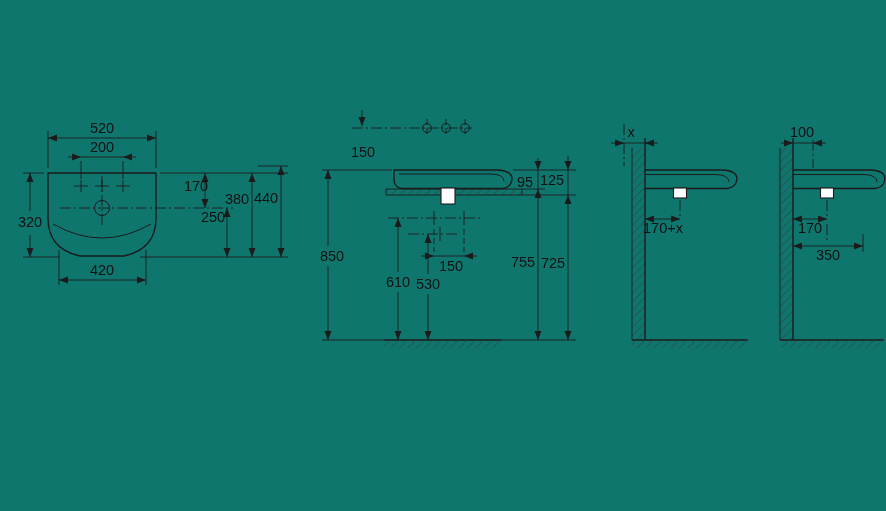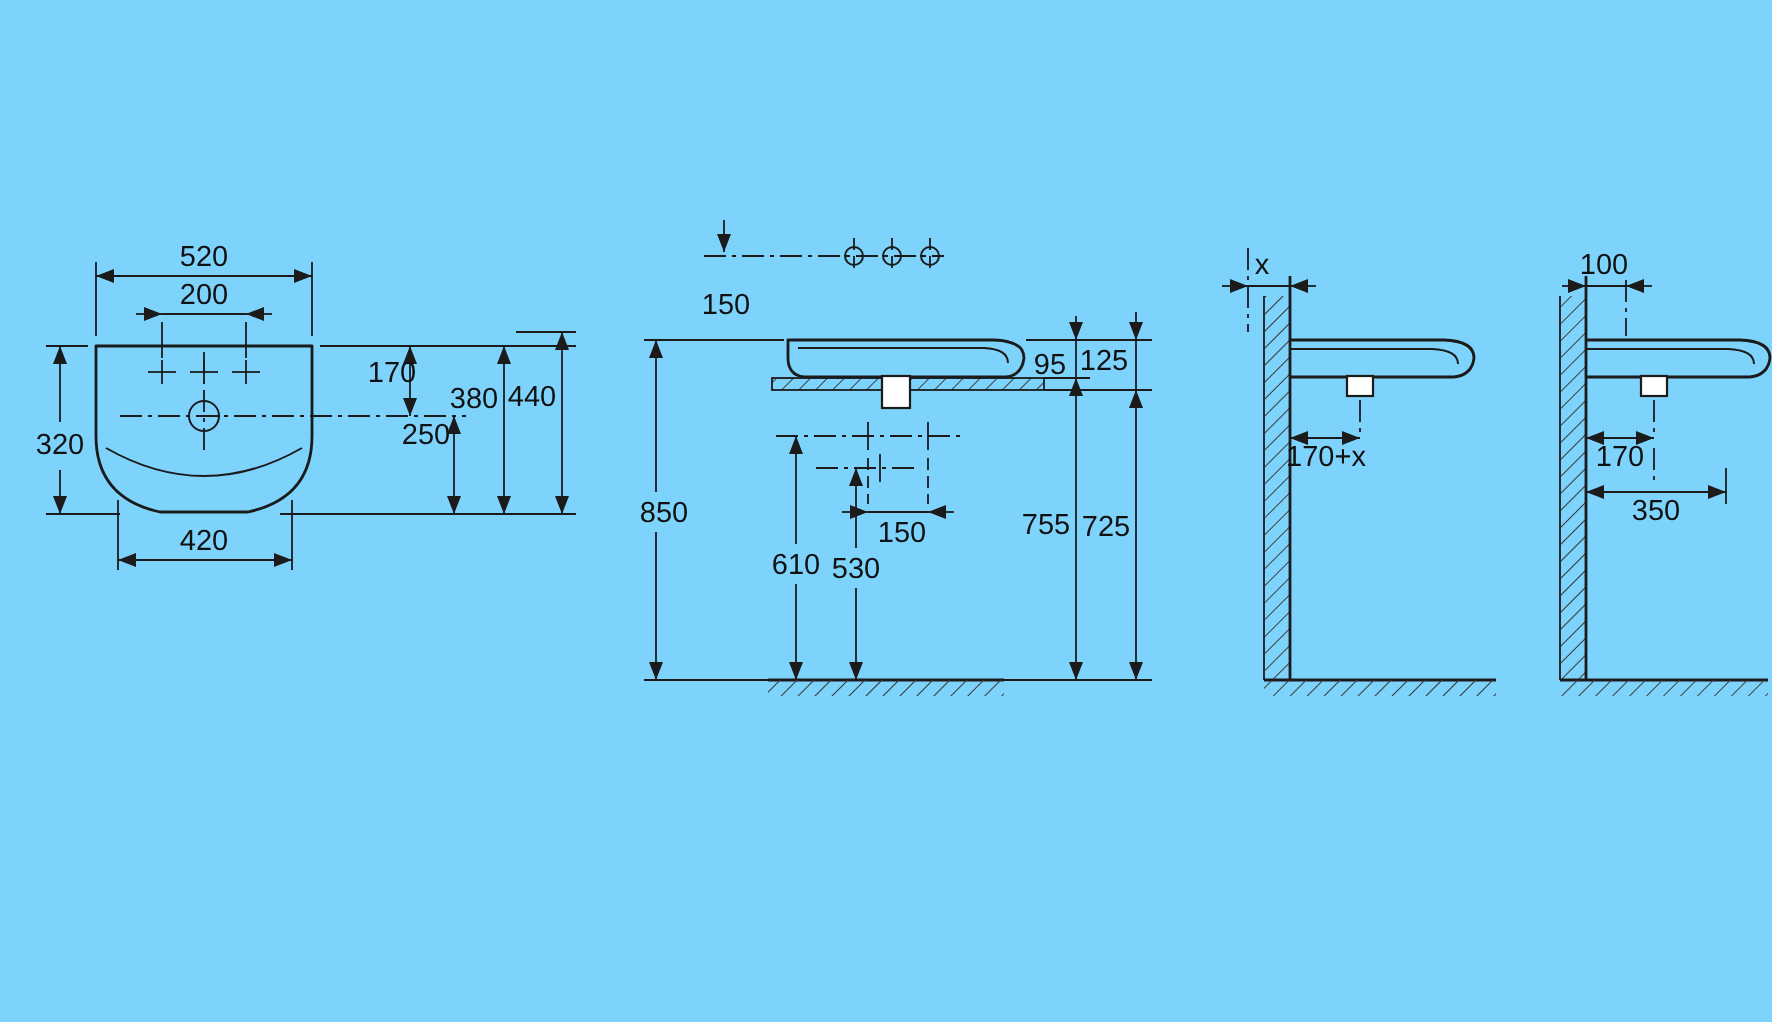--- a/index.html
+++ b/index.html
@@ -1,16 +1,16 @@
 <!DOCTYPE html>
 <html><head>
 <meta charset="utf-8">
 <style>
   html,body { margin:0; padding:0; background:#ffffff; }
-  .page { width:886px; height:511px; position:relative; background:#7dd3fc; overflow:hidden; }
+  .page { width:886px; height:511px; position:relative; background:#0f766e; overflow:hidden; }
   svg { display:block; }
   .ln  { stroke:#1b1b1b; stroke-width:1.4; fill:none; stroke-linejoin:round; }
   .ln1 { stroke:#1b1b1b; stroke-width:1;   fill:none; }
   .dm  { stroke:#1b1b1b; stroke-width:0.9; fill:none; }
   .cl  { stroke:#1b1b1b; stroke-width:0.9; fill:none; stroke-dasharray:11 3 2 3; }
   .dsh { stroke:#1b1b1b; stroke-width:0.9; fill:none; stroke-dasharray:6 3; }
   .wht { fill:#ffffff; stroke:#1b1b1b; stroke-width:1.1; }
   text { font-family:"Liberation Sans", sans-serif; font-size:14.5px; fill:#111; text-anchor:middle; }
 </style>
 </head>

